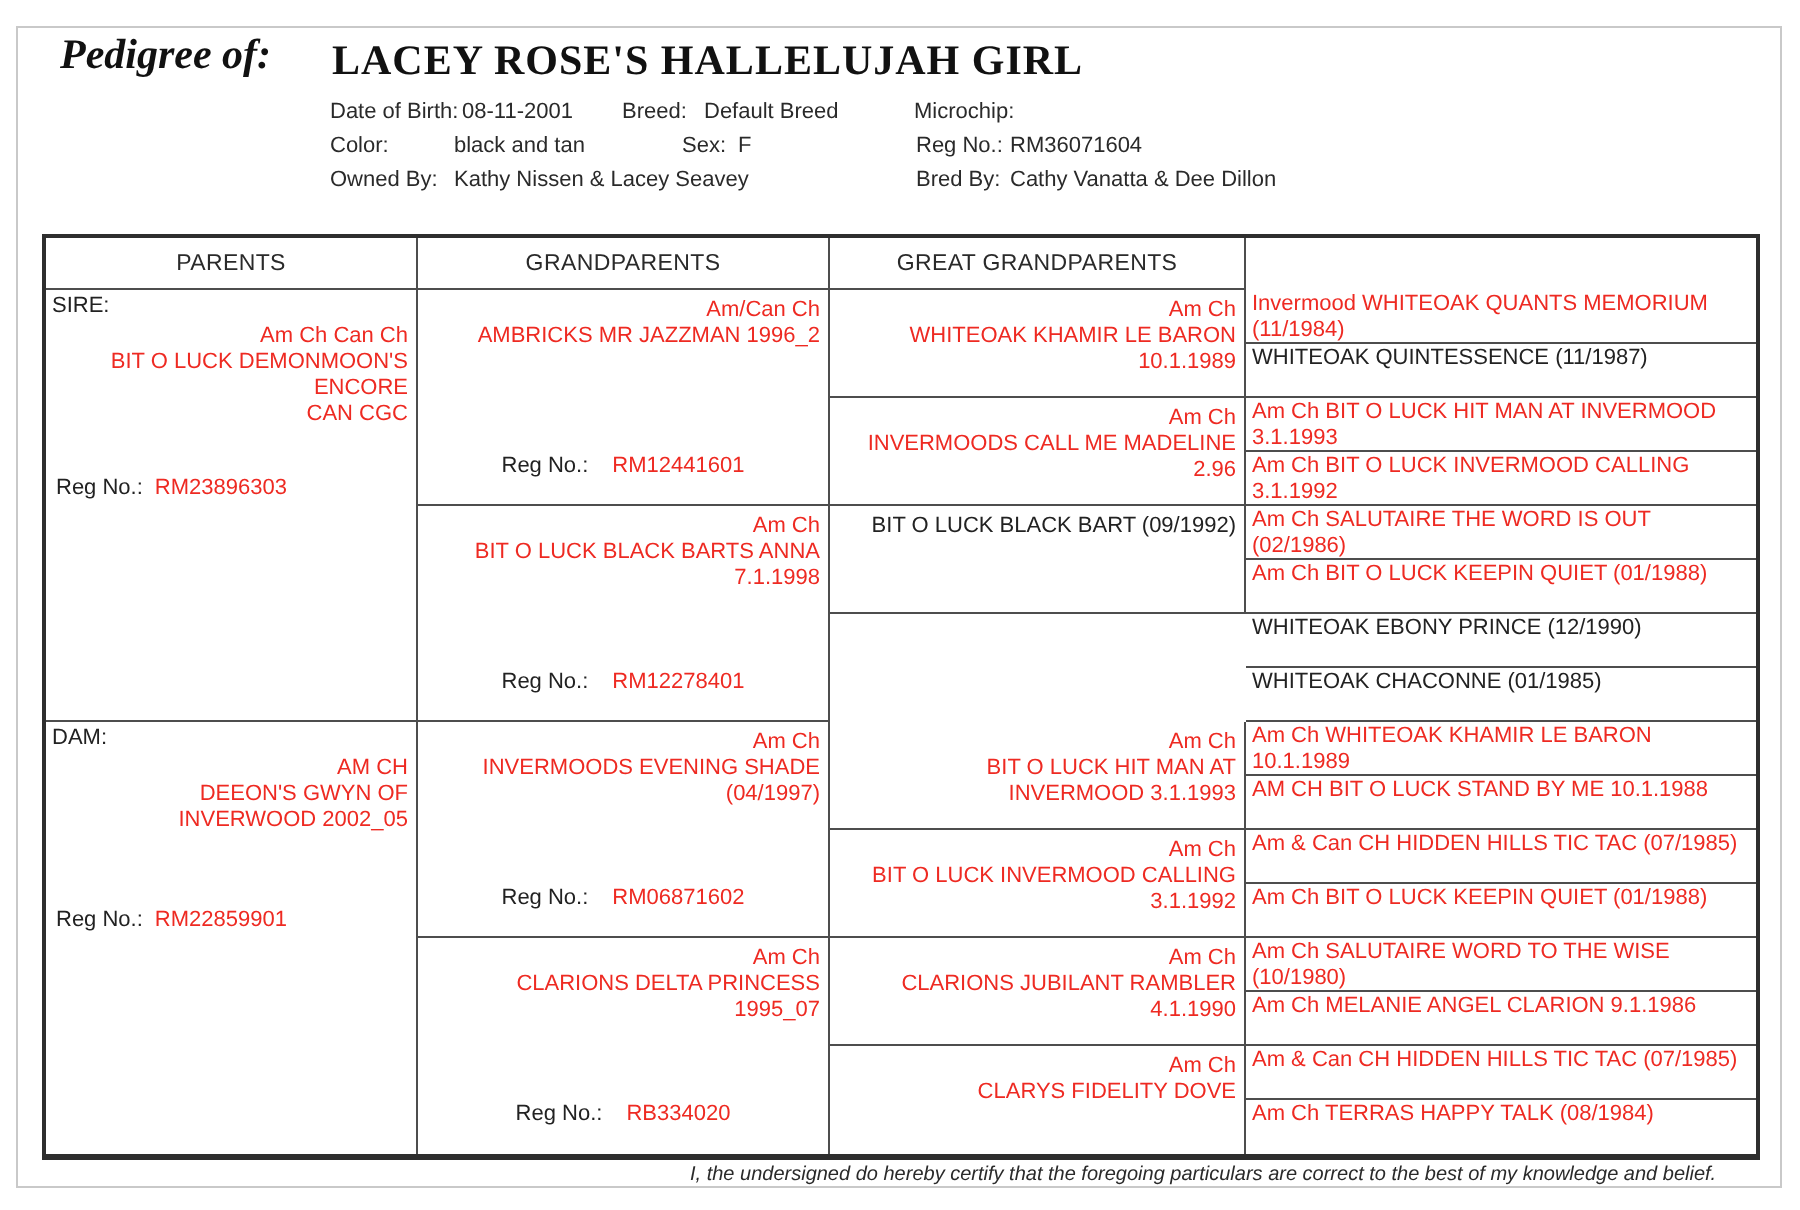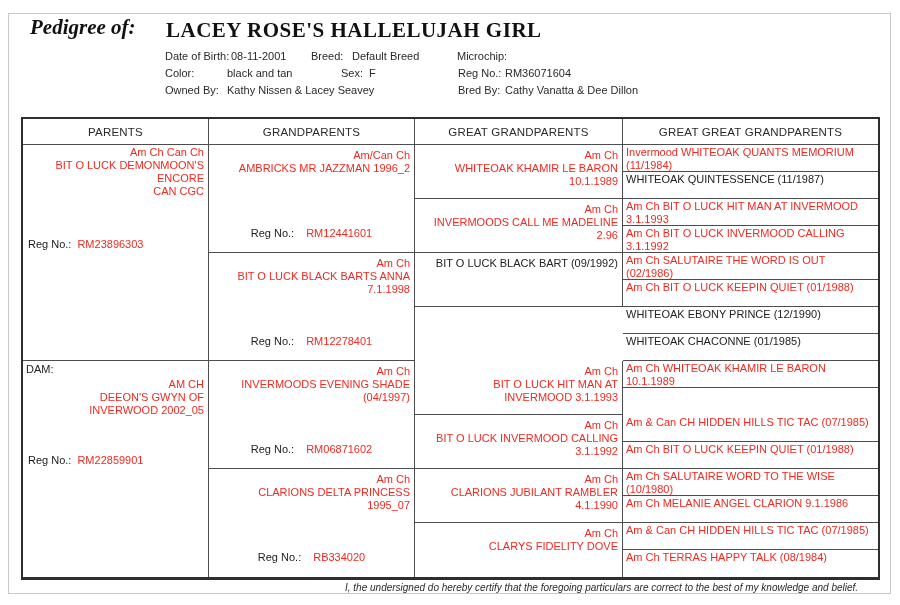--- a/index.html
+++ b/index.html
@@ -64,23 +64,23 @@
   <span class="abs detail" style="left:165px; top:84px;">Owned By:</span>
   <span class="abs detail" style="left:227px; top:84px;">Kathy Nissen &amp; Lacey Seavey</span>
   <span class="abs detail" style="left:458px; top:84px;">Bred By:</span>
   <span class="abs detail" style="left:505px; top:84px;">Cathy Vanatta &amp; Dee Dillon</span>
 
   <div class="ptable">
 
     <div class="cell hdr" style="grid-row:1;grid-column:1">PARENTS</div>
     <div class="cell hdr" style="grid-row:1;grid-column:2">GRANDPARENTS</div>
     <div class="cell hdr" style="grid-row:1;grid-column:3">GREAT GRANDPARENTS</div>
-    <div class="cell hdr no-r" style="grid-row:1;grid-column:4">GREAT GREAT GRANDPARENTS</div>
 
     <div class="cell parent" style="grid-row:2/span 8;grid-column:1">
+      <div class="role">SIRE:</div>
       <div class="name red">Am Ch Can Ch
 BIT O LUCK DEMONMOON'S
 ENCORE
 CAN CGC</div>
       <div class="reg reg-left">
         <span>Reg No.:</span>
         <span class="red">RM23896303</span>
       </div>
     </div>
     <div class="cell parent no-b" style="grid-row:10/span 8;grid-column:1">
@@ -165,20 +165,21 @@
 
     <div class="cell gg no-r red" style="grid-row:2;grid-column:4">Invermood WHITEOAK QUANTS MEMORIUM (11/1984)</div>
     <div class="cell gg no-r black" style="grid-row:3;grid-column:4">WHITEOAK QUINTESSENCE (11/1987)</div>
     <div class="cell gg no-r red" style="grid-row:4;grid-column:4">Am Ch BIT O LUCK HIT MAN AT INVERMOOD 3.1.1993</div>
     <div class="cell gg no-r red" style="grid-row:5;grid-column:4">Am Ch BIT O LUCK INVERMOOD CALLING 3.1.1992</div>
     <div class="cell gg no-r red" style="grid-row:6;grid-column:4">Am Ch SALUTAIRE THE WORD IS OUT (02/1986)</div>
     <div class="cell gg no-r red" style="grid-row:7;grid-column:4">Am Ch BIT O LUCK KEEPIN QUIET (01/1988)</div>
     <div class="cell gg no-r black" style="grid-row:8;grid-column:4">WHITEOAK EBONY PRINCE (12/1990)</div>
     <div class="cell gg no-r black" style="grid-row:9;grid-column:4">WHITEOAK CHACONNE (01/1985)</div>
     <div class="cell gg no-r red" style="grid-row:10;grid-column:4">Am Ch WHITEOAK KHAMIR LE BARON 10.1.1989</div>
+    <div class="cell gg no-r red" style="grid-row:11;grid-column:4">AM CH BIT O LUCK STAND BY ME 10.1.1988</div>
     <div class="cell gg no-r red" style="grid-row:12;grid-column:4">Am &amp; Can CH HIDDEN HILLS TIC TAC (07/1985)</div>
     <div class="cell gg no-r red" style="grid-row:13;grid-column:4">Am Ch BIT O LUCK KEEPIN QUIET (01/1988)</div>
     <div class="cell gg no-r red" style="grid-row:14;grid-column:4">Am Ch SALUTAIRE WORD TO THE WISE (10/1980)</div>
     <div class="cell gg no-r red" style="grid-row:15;grid-column:4">Am Ch MELANIE ANGEL CLARION 9.1.1986</div>
     <div class="cell gg no-r red" style="grid-row:16;grid-column:4">Am &amp; Can CH HIDDEN HILLS TIC TAC (07/1985)</div>
     <div class="cell gg no-r no-b red" style="grid-row:17;grid-column:4">Am Ch TERRAS HAPPY TALK (08/1984)</div>
   </div>
 
   <div class="footer-note">I, the undersigned do hereby certify that the foregoing particulars are correct to the best of my knowledge and belief.</div>
 </div>

